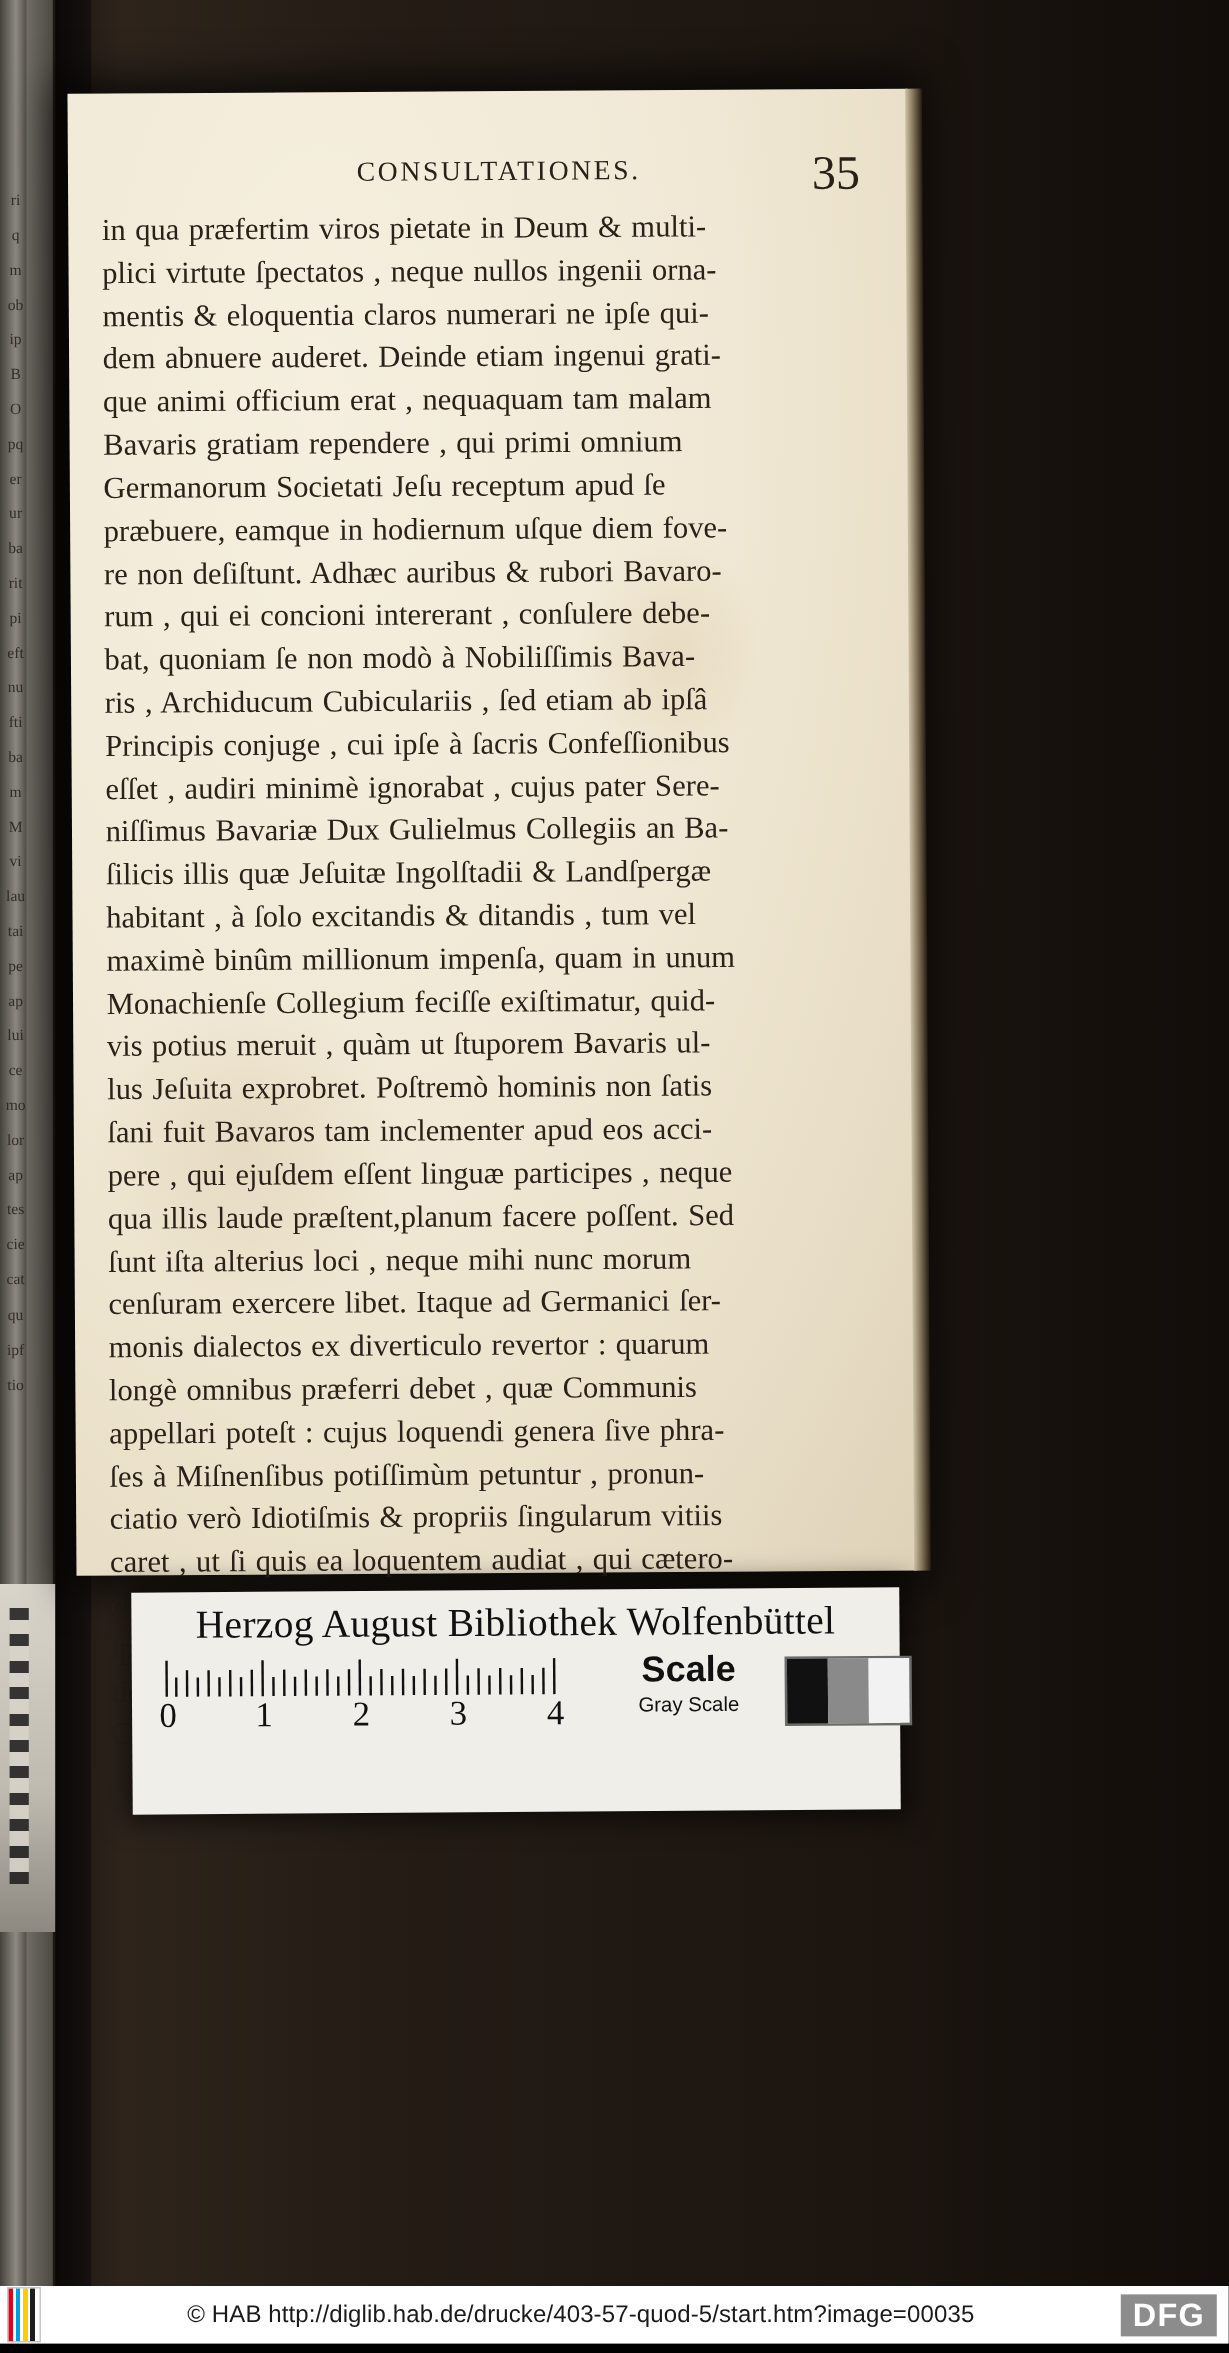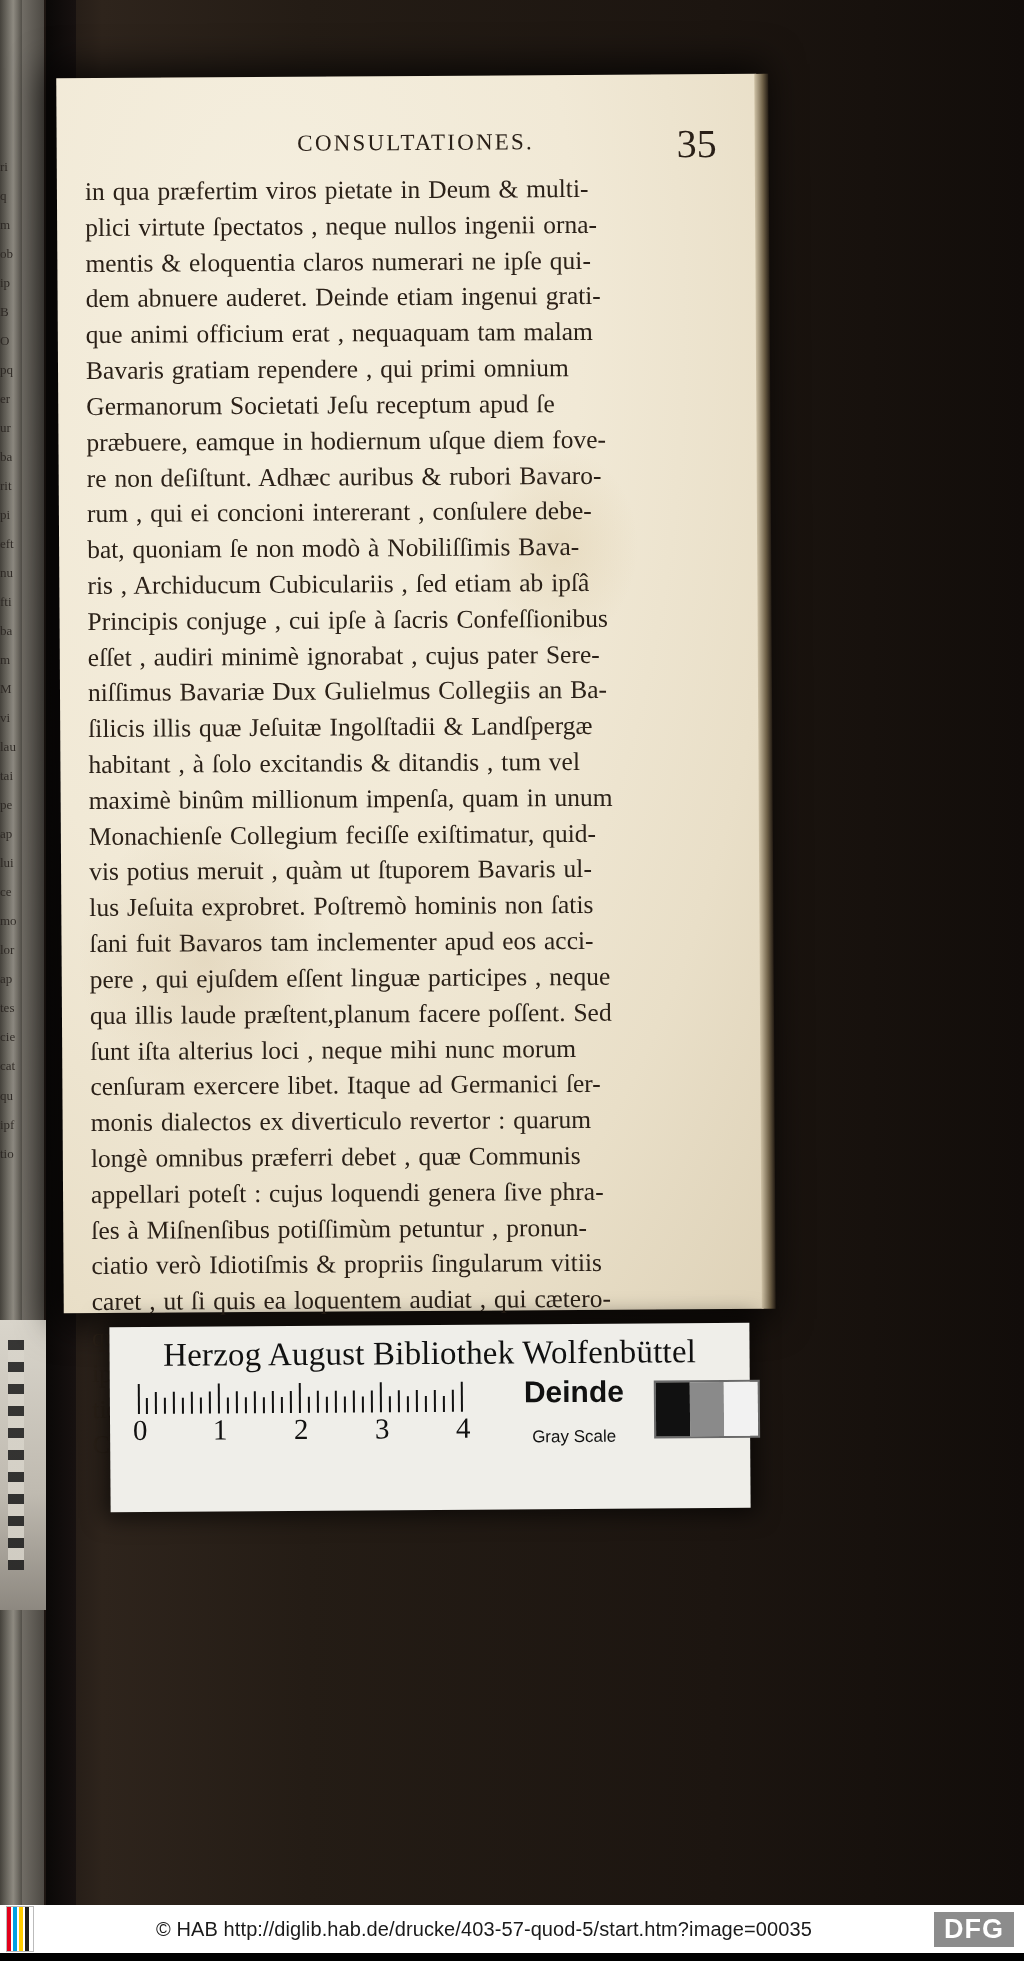--- a/index.html
+++ b/index.html
@@ -46,20 +46,21 @@
     opacity: .7;
   }
   .left-ruler {
     position: absolute;
     left: 0px; top: 160px;
     width: 26px;
     height: 1000px;
     display: flex;
     flex-direction: column;
     justify-content: space-between;
+    align-items: center;
     color: #2a2521;
     font-size: 13px;
     font-family: "Liberation Serif", serif;
     opacity: .9;
   }
   .left-ruler span { line-height: 1; }
 
   .left-white-box {
     position: absolute;
     left: 0px; top: 1320px;
@@ -227,21 +228,21 @@
     font-family: "Liberation Sans", sans-serif;
     font-weight: bold;
     font-size: 30px;
     color: #111;
     line-height: 1;
   }
   .kodak-sub {
     font-family: "Liberation Sans", sans-serif;
     font-size: 17px;
     color: #111;
-    margin-top: 20px;
+    margin-top: 4px;
   }
   .gray-patches {
     flex: 0 0 auto;
     display: flex;
     margin-left: 10px;
     margin-top: 4px;
     border: 2px solid #6a6a6a;
   }
   .gp { width: 34px; height: 54px; }
 
@@ -448,21 +449,21 @@
       <div class="ruler-nums">
         <span style="left:8px;">0</span>
         <span style="left:88px;">1</span>
         <span style="left:169px;">2</span>
         <span style="left:250px;">3</span>
         <span style="left:331px;">4</span>
       </div>
     </div>
 
     <div class="kodak-wrap">
-      <div class="kodak-name">Deinde</div>
+      <div class="kodak-name">Scale</div>
       <div class="kodak-sub">Gray Scale</div>
     </div>
 
     <div class="gray-patches">
       <div class="gp" style="background:#111111;"></div>
       <div class="gp" style="background:#8a8a8a;"></div>
       <div class="gp" style="background:#f2f2f2;"></div>
     </div>
 
   </div>

